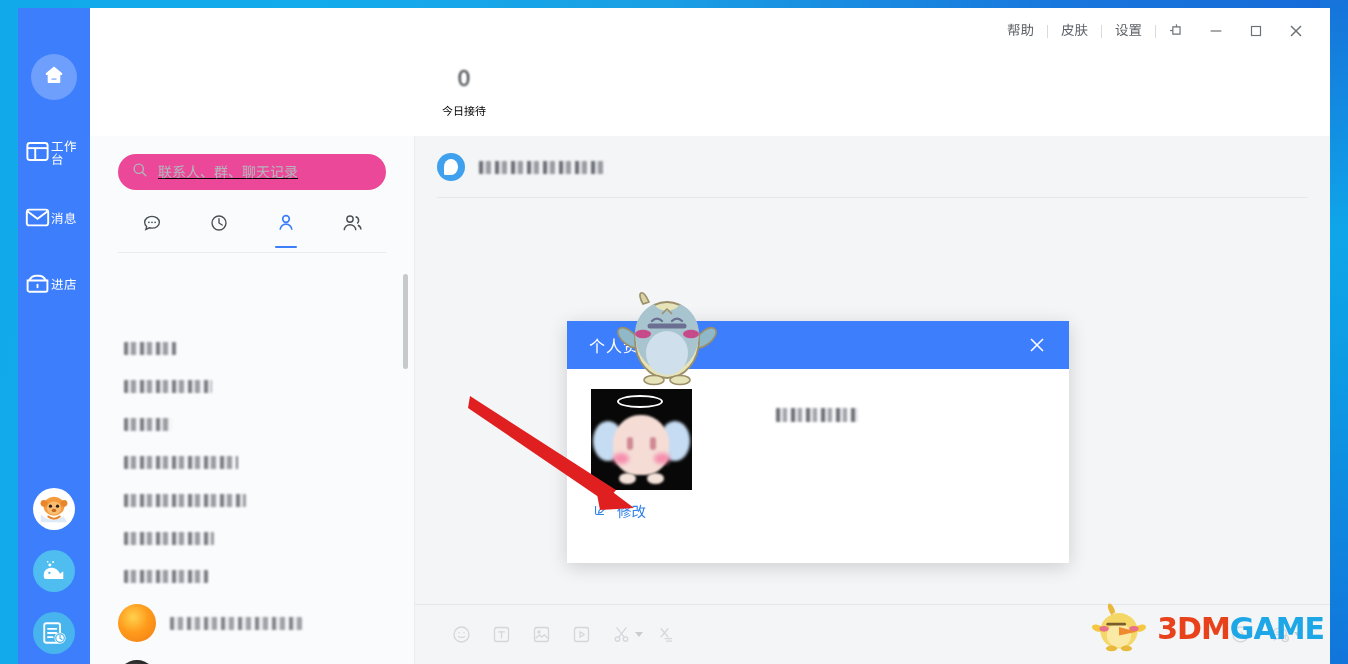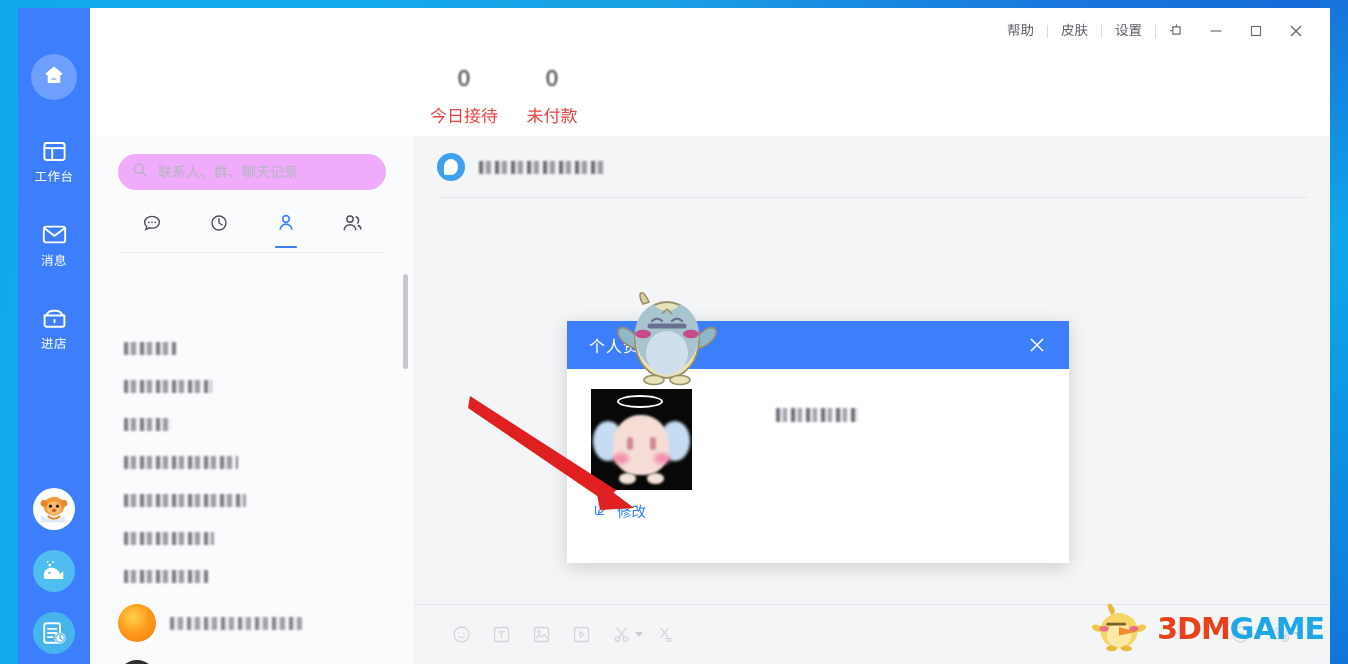--- a/index.html
+++ b/index.html
@@ -37,21 +37,21 @@
   }
   .rail-home {
     margin-top: 46px;
     width: 46px; height: 46px; border-radius: 50%;
     background: rgba(255,255,255,.26);
     display: flex; align-items: center; justify-content: center;
   }
   .rail-item {
     margin-top: 36px;
     width: 60px;
-    display: flex; flex-direction: column; align-items: center;
+    display: flex; align-items: center;
     cursor: pointer;
   }
   .rail-item .rail-ico { height: 30px; display:flex; align-items:center; justify-content:center; }
   .rail-label {
     margin-top: 5px; font-size: 12.5px; color: #fff;
     letter-spacing: .5px; line-height: 1;
   }
   .rail-bottom { position: absolute; left: 0; bottom: 10px; width: 72px;
                  display: flex; flex-direction: column; align-items: center; gap: 20px; }
   .rail-round {
@@ -113,31 +113,31 @@
   
   #stats { position: absolute; left: 330px; top: 8px; display: flex; gap: 0; }
   .stat {
     width: 88px; display: flex; flex-direction: column; align-items: center; cursor: pointer;
   }
   .stat-num {
     font-size: 21px; color: #2b3034; font-weight: 400;
     filter: blur(1.3px); letter-spacing: 0; line-height: 34px;
     font-family: "DejaVu Sans", sans-serif;
   }
-  .stat-label { font-size: 17px; color: #ef4444; margin-top: 6px; }
+  .stat-label { font-size: 11px; color: #000000; margin-top: 6px; }
 
   
   #contacts-panel {
     position: absolute; left: 72px; top: 128px; width: 325px; bottom: 0;
     background: #fafbfc; border-right: 1px solid #ececee;
   }
   #search-wrap { padding: 18px 28px 0 28px; }
   #search-box {
-    height: 36px; border-radius: 18px; background: #f0abfc;
-    display: flex; align-items: center; gap: 10px; padding: 0 14px;
+    height: 36px; border-radius: 18px; background: #ec4899;
+    display: flex; align-items: center; gap: 10px; padding: 0 14px; text-decoration: underline;
   }
   #search-input {
     border: 0; background: transparent; outline: none;
     font-size: 14px; color: #3a3f45; width: 100%;
     font-family: "Liberation Sans", sans-serif;
   }
   #search-input::placeholder { color: #b3b7bc; }
 
   #contact-tabs {
     display: flex; margin: 22px 28px 0 28px;
@@ -422,24 +422,20 @@
   </div>
 
   <div id="account-header">
 
 
     <div id="stats">
       <div class="stat">
         <span class="stat-num">0</span>
         <span class="stat-label">今日接待</span>
       </div>
-      <div class="stat">
-        <span class="stat-num">0</span>
-        <span class="stat-label">未付款</span>
-      </div>
     </div>
   </div>
 
   <div id="contacts-panel">
 
     <div id="search-wrap">
       <div id="search-box">
         <span>
           <svg width="16" height="16" viewBox="0 0 18 18" fill="none" stroke="#b0b4b9" stroke-width="1.6">
             <circle cx="7.6" cy="7.6" r="5.2"></circle>

